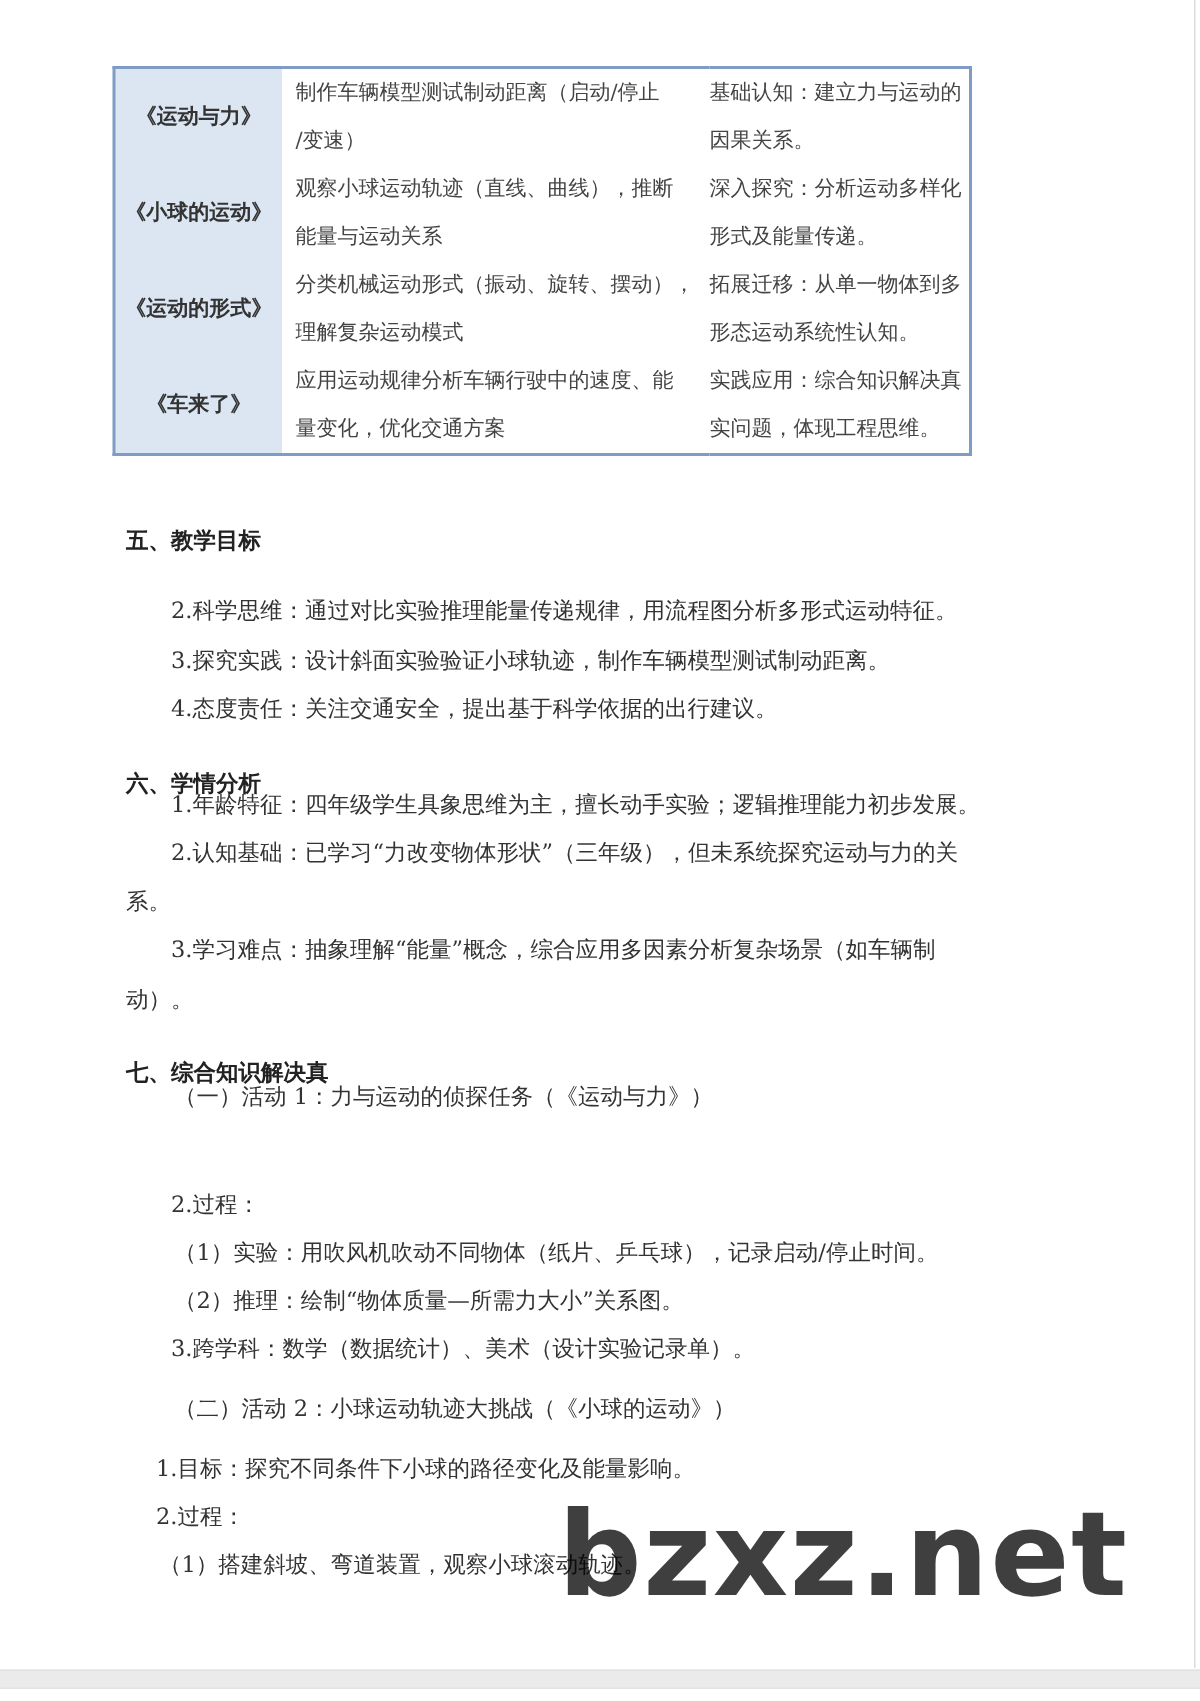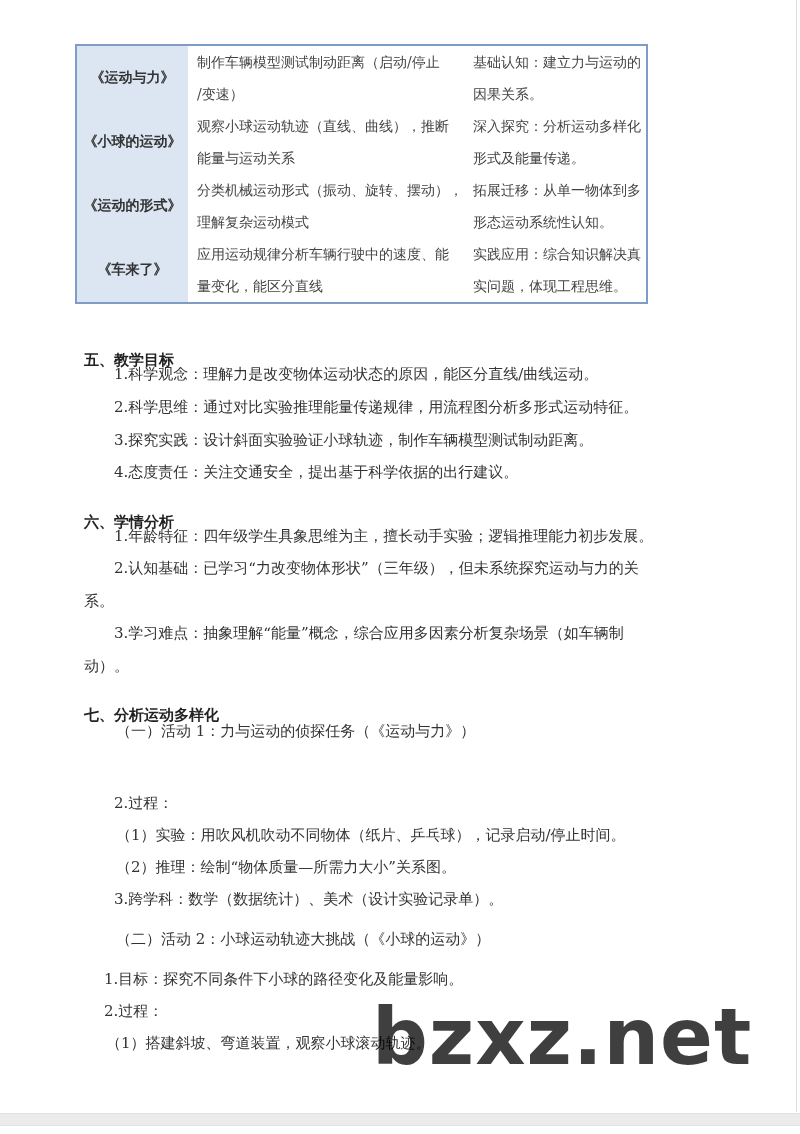--- a/index.html
+++ b/index.html
@@ -59,40 +59,39 @@
       <td class="desc"><span>观察小球运动轨迹（直线、曲线），推断</span><br><span>能量与运动关系</span></td>
       <td class="goal"><span>深入探究：分析运动多样化</span><br><span>形式及能量传递。</span></td>
     </tr>
     <tr>
       <td class="unit">《运动的形式》</td>
       <td class="desc"><span>分类机械运动形式（振动、旋转、摆动），</span><br><span>理解复杂运动模式</span></td>
       <td class="goal"><span>拓展迁移：从单一物体到多</span><br><span>形态运动系统性认知。</span></td>
     </tr>
     <tr>
       <td class="unit">《车来了》</td>
-      <td class="desc"><span>应用运动规律分析车辆行驶中的速度、能</span><br><span>量变化，能区分直线</span></td>
+      <td class="desc"><span>应用运动规律分析车辆行驶中的速度、能</span><br><span>量变化，优化交通方案</span></td>
       <td class="goal"><span>实践应用：综合知识解决真</span><br><span>实问题，体现工程思维。</span></td>
     </tr>
   </tbody>
     </table>
 
   <div class="h" style="top:331px;">五、教学目标</div>
-  <div class="p" style="left:114px; top:365px;">1.科学观念：理解力是改变物体运动状态的原因，能区分直线/曲线运动。</div>
   <div class="p" style="left:114px; top:398px;">2.科学思维：通过对比实验推理能量传递规律，用流程图分析多形式运动特征。</div>
   <div class="p" style="left:114px; top:431px;">3.探究实践：设计斜面实验验证小球轨迹，制作车辆模型测试制动距离。</div>
   <div class="p" style="left:114px; top:463px;">4.态度责任：关注交通安全，提出基于科学依据的出行建议。</div>
 
   <div class="h" style="top:493px;">六、学情分析</div>
   <div class="p" style="left:114px; top:527px;">1.年龄特征：四年级学生具象思维为主，擅长动手实验；逻辑推理能力初步发展。</div>
   <div class="p" style="left:114px; top:559px;">2.认知基础：已学习“力改变物体形状”（三年级），但未系统探究运动与力的关</div>
   <div class="p" style="left:84px; top:592px;">系。</div>
   <div class="p" style="left:114px; top:624px;">3.学习难点：抽象理解“能量”概念，综合应用多因素分析复杂场景（如车辆制</div>
   <div class="p" style="left:84px; top:657px;">动）。</div>
 
-  <div class="h" style="top:686px;">七、分析运动多样化</div>
+  <div class="h" style="top:686px;">七、综合知识解决真</div>
   <div class="p" style="left:116px; top:722px;">（一）活动 1：力与运动的侦探任务（《运动与力》）</div>
   <div class="p" style="left:114px; top:794px;">2.过程：</div>
   <div class="p" style="left:116px; top:826px;">（1）实验：用吹风机吹动不同物体（纸片、乒乓球），记录启动/停止时间。</div>
   <div class="p" style="left:116px; top:858px;">（2）推理：绘制“物体质量—所需力大小”关系图。</div>
   <div class="p" style="left:114px; top:890px;">3.跨学科：数学（数据统计）、美术（设计实验记录单）。</div>
 
   <div class="p" style="left:116px; top:930px;">（二）活动 2：小球运动轨迹大挑战（《小球的运动》）</div>
   <div class="p" style="left:104px; top:970px;">1.目标：探究不同条件下小球的路径变化及能量影响。</div>
   <div class="p" style="left:104px; top:1002px;">2.过程：</div>
   <div class="p" style="left:106px; top:1034px;">（1）搭建斜坡、弯道装置，观察小球滚动轨迹。</div>

